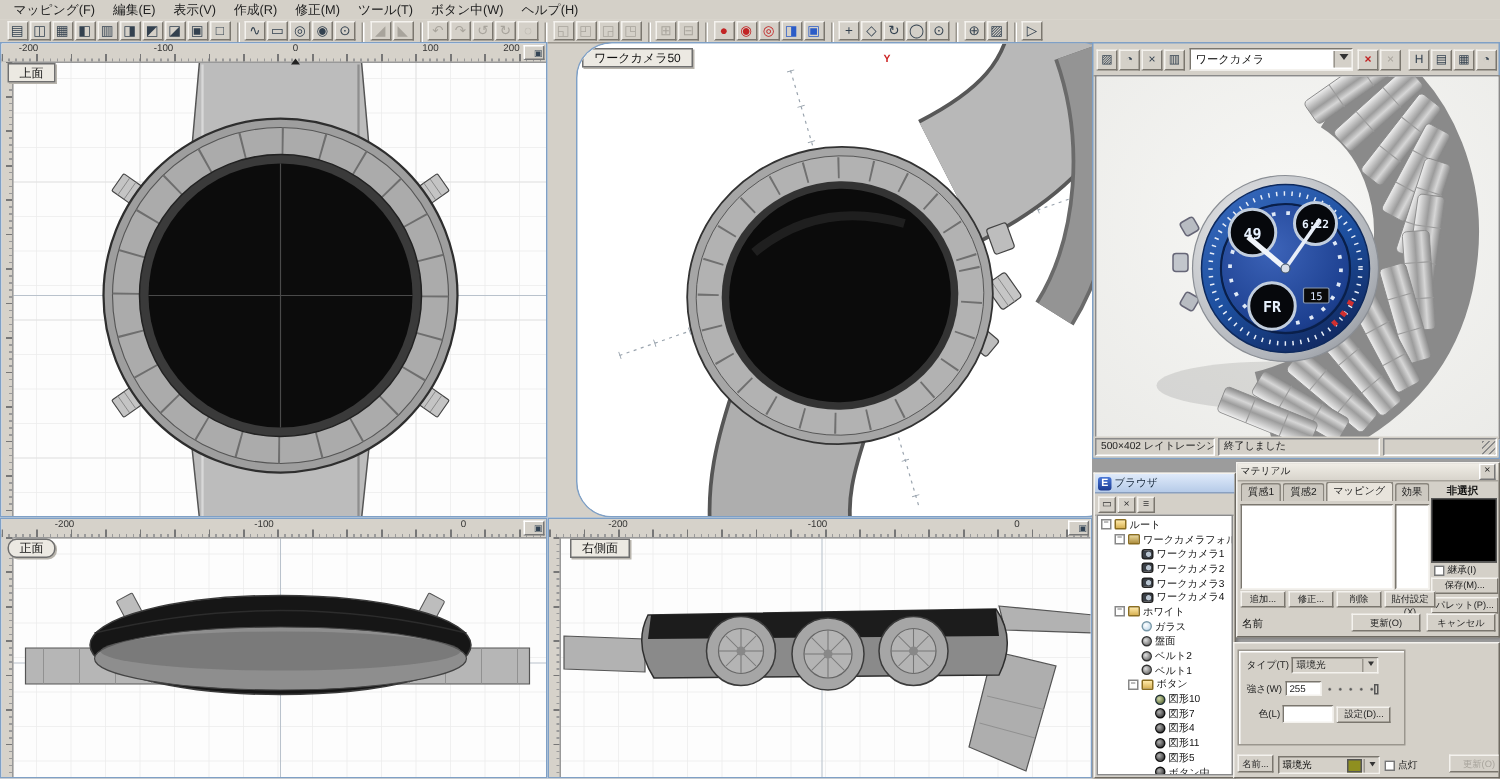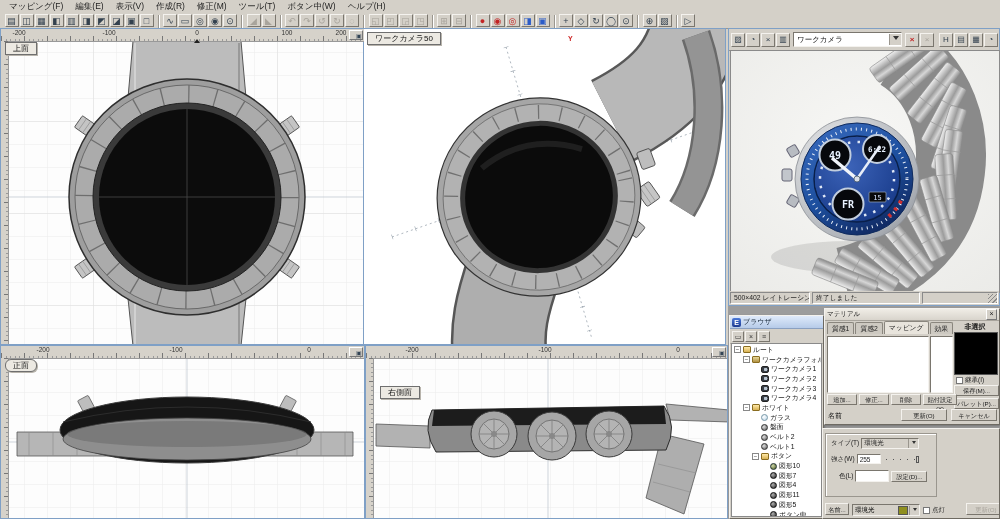--- a/index.html
+++ b/index.html
@@ -23,21 +23,21 @@
   .tbtn.dis{color:#a8a49c;}
   .tbtn.red{color:#c22424;}
   .tbtn.blue{color:#2b5cc8;}
   .tbtn.sep-after{margin-right:9px;}
   .tbtn.sep-after::after{content:"";position:absolute;right:-6px;top:0;width:1px;height:13px;background:#9a968e;box-shadow:1px 0 0 #fff;}
 
   
   .vp{position:absolute;background:#fdfdfd;border:1px solid #7fa0c6;box-sizing:border-box;overflow:hidden;}
   .vp svg{position:absolute;left:0;top:0;}
   .vp-top{left:0;top:28px;width:365px;height:317px;}
-  .vp-cam{left:363px;top:28px;width:363px;height:317px;}
+  .vp-cam{left:384px;top:28px;width:363px;height:317px;border-radius:24px;}
   .vp-front{left:0;top:345px;width:365px;height:174px;}
   .vp-side{left:365px;top:345px;width:363px;height:174px;}
   .ruler-h{position:absolute;left:0;top:0;right:0;height:12px;background:#d6d2ca;border-bottom:1px solid #999;
     background-image:
       repeating-linear-gradient(90deg,#777 0 1px,rgba(0,0,0,0) 1px 23px),
       repeating-linear-gradient(90deg,#9a9a9a 0 1px,rgba(0,0,0,0) 1px 4.6px);
     background-size:100% 5px,100% 2px;background-position:left bottom,left bottom;background-repeat:no-repeat;z-index:4;}
   .ruler-v{position:absolute;left:0;top:12px;bottom:0;width:7px;background:#d6d2ca;border-right:1px solid #999;
     background-image:
       repeating-linear-gradient(180deg,#777 0 1px,rgba(0,0,0,0) 1px 23px),
@@ -482,21 +482,21 @@
           </g>
       </g>
     </svg>
     <div class="ruler-h">
         <span class="rnum" style="left: 46px;">-200</span>
         <span class="rnum" style="left: 179px;">-100</span>
         <span class="rnum" style="left: 312px;">0</span>
       </div>
     <div class="ruler-v"></div>
     <button class="ruler-btn">▣</button>
-    <div class="vplabel" style="left:14px;top:13px;margin-top:27px;">右側面</div>
+    <div class="vplabel" style="left:14px;top:13px;">右側面</div>
   </div>
 
   <div class="rightbg"></div>
 
   <div class="render-window">
     <div class="rw-header">
       <span style="display:flex;gap:1px;">
           <button class="sbtn"><span>▨</span></button>
           <button class="sbtn"><span>◔</span></button>
           <button class="sbtn"><span>×</span></button>

